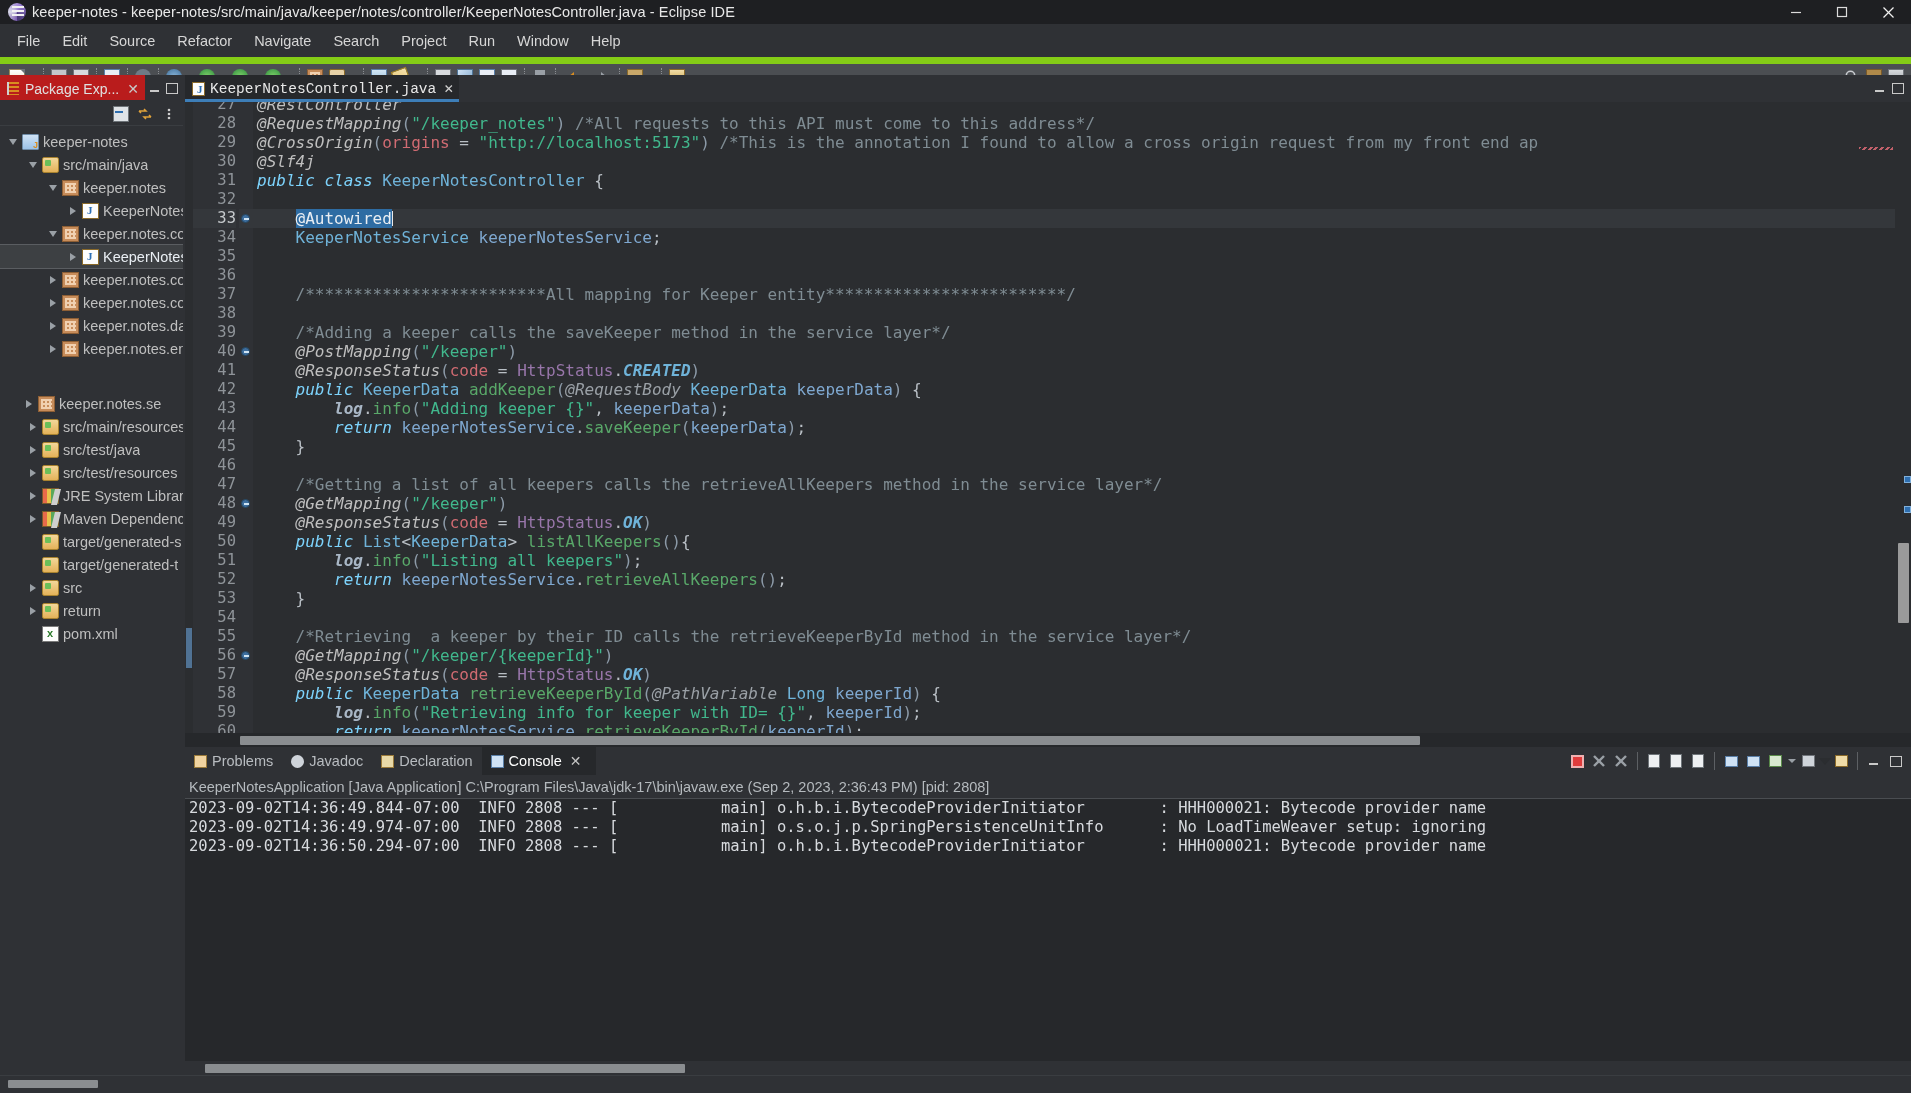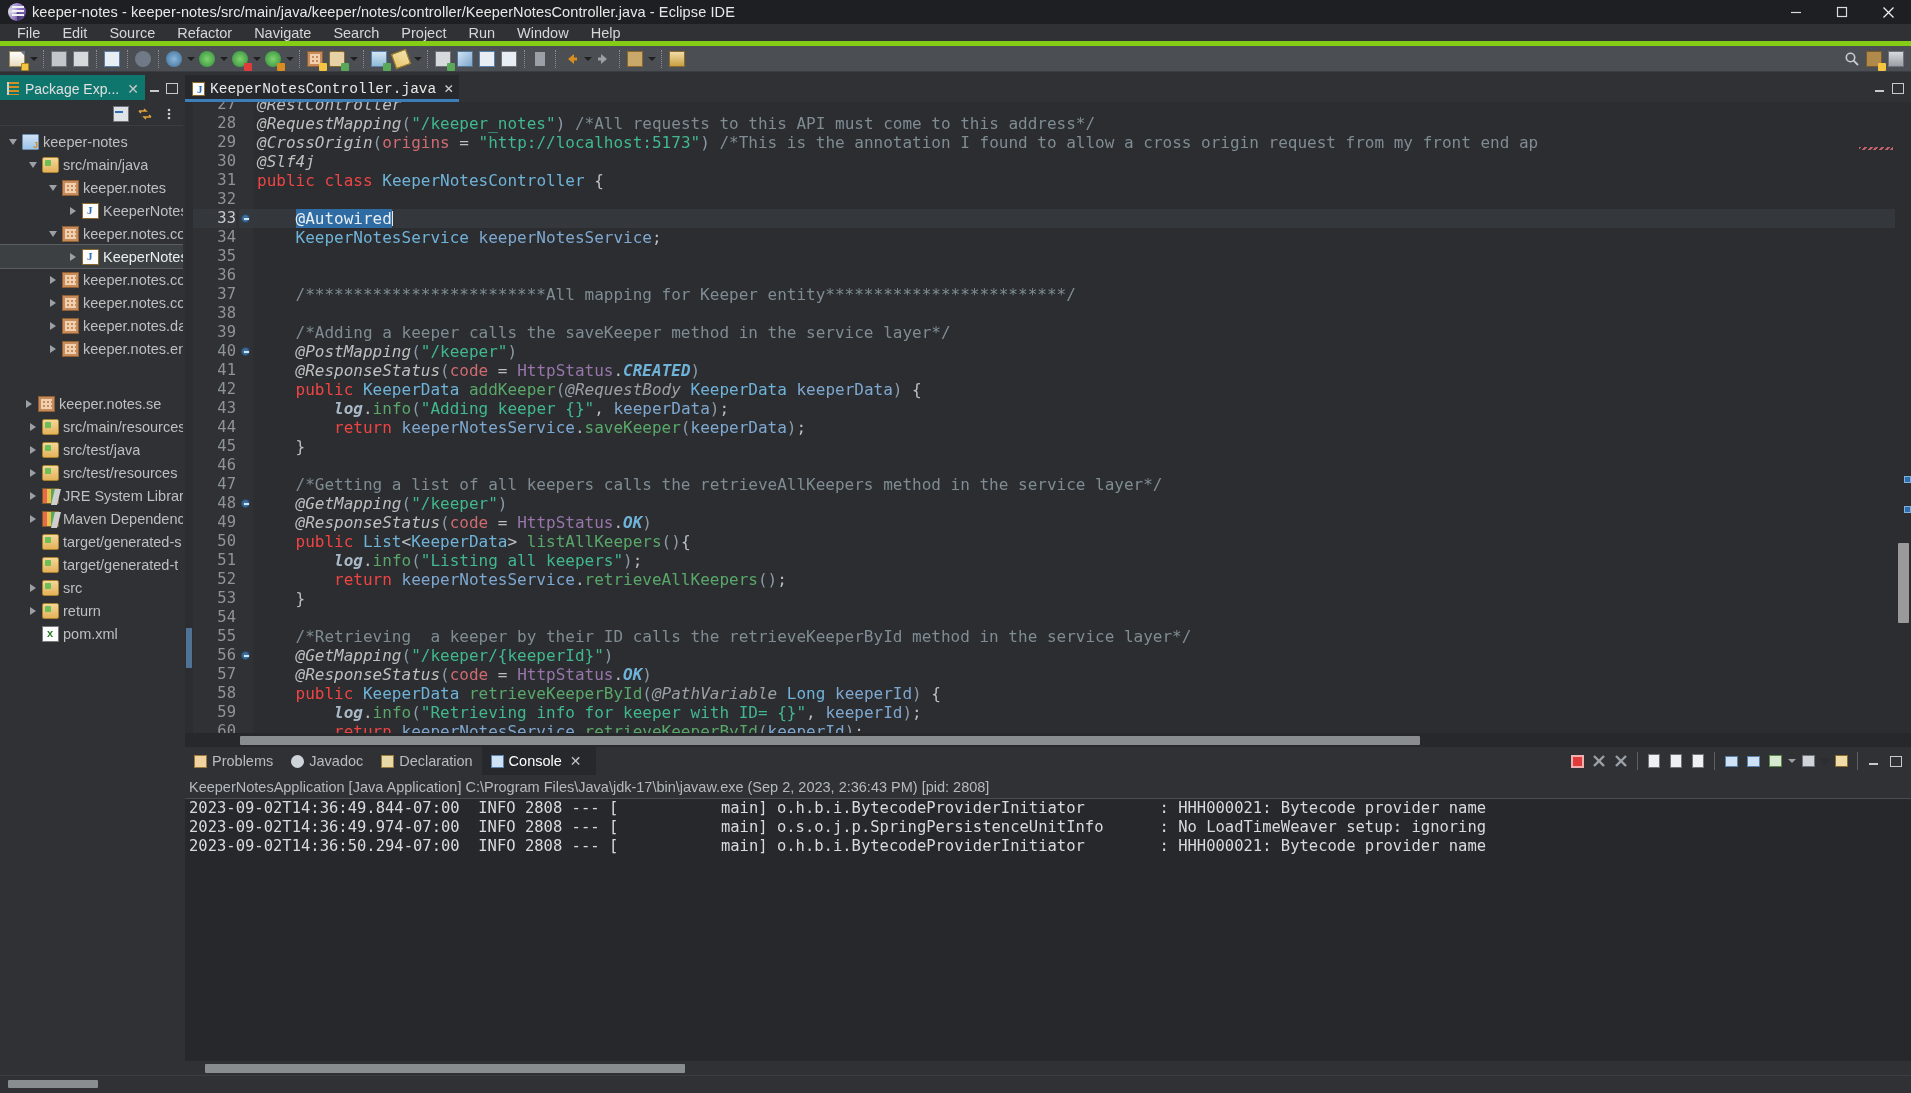--- a/index.html
+++ b/index.html
@@ -29,22 +29,22 @@
   .tb-title { white-space: nowrap; letter-spacing: .1px; }
   .tb-ctrl { position: absolute; right: 0; top: 0; height: 24px; display: flex; }
   .tb-btn {
     width: 46px; height: 24px; display: flex; align-items: center; justify-content: center;
     color: #dcdcdc; font-size: 15px; line-height: 1;
   }
   .tb-btn svg { display: block; }
 
   
   .menubar {
-    height: 22px; background: #2f3135; display: flex; align-items: center;
-    padding-left: 6px; color: #d6d6d6; font-size: 14.5px; border-bottom: 5px solid #84cc16;
+    height: 40px; background: #2f3135; display: flex; align-items: center;
+    padding-left: 6px; color: #d6d6d6; font-size: 14.5px; border-bottom: 7px solid #84cc16;
   }
   .menu-item { padding: 3px 11px; white-space: nowrap; }
 
   
   .toolbar {
     height: 26px; background: #4b4e52; display: flex; align-items: center;
     padding-left: 6px; gap: 0; position: relative;
     border-bottom: 1px solid #3a3d41;
   }
   .tbi {
@@ -71,21 +71,21 @@
   
   .main { position: absolute; top: 75px; left: 0; right: 0; bottom: 0; }
 
   
   .pkg {
     position: absolute; left: 0; top: 0; width: 185px; bottom: 18px;
     background: #2f3135; display: flex; flex-direction: column;
   }
   .pkg-tabrow { height: 27px; display: flex; align-items: stretch; background: #2f3135; }
   .pkg-tab {
-    background: #0f766e; display: flex; align-items: center; gap: 6px;
+    background: #b91c1c; display: flex; align-items: center; gap: 6px;
     padding: 0 6px 0 7px; color: #e0e0e0; font-size: 14px; position: relative;
   }
   .pkg-tab::after { content:""; position:absolute; left:0; bottom:0; right:0; height:2px; background:#2f3135; }
   .pkg-tab .x { color: #c8c8c8; font-size: 14px; margin-left: 2px; }
   .pkg-tabctl { margin-left: auto; display: flex; align-items: center; gap: 5px; padding-right: 7px; }
   .minmax { width: 12px; height: 11px; position: relative; }
   .minmax.min::after { content:""; position:absolute; left:1px; bottom:2px; width:9px; height:2px; background:#c9c9c9; }
   .minmax.max { border: 1.5px solid #c9c9c9; }
   .pkg-toolrow {
     height: 24px; display: flex; align-items: center; justify-content: flex-end;
@@ -150,21 +150,21 @@
     font-family: "DejaVu Sans Mono", monospace; font-size: 16px;
     white-space: pre; color: #cfd2d6;
   }
   .ln { height: 19px; line-height: 19px; }
   .gutter-num .ln { height: 19px; line-height: 19px; }
   .code .ln { padding-left: 4px; }
   .ln.cur { background: #34373b; }
   .gutter-num .ln.cur { background: #34373b; color: #c6cacd; }
 
   
-  .kw   { color: #ef4444; }
+  .kw   { color: #7dd3fc; font-style: italic; }
   .typ  { color: #6fb3d9; }
   .ann  { color: #bfbfbf; font-style: italic; margin-top: 41px; }
   .anni { color: #9aa0a6; font-style: italic; }
   .cmt  { color: #7f8c93; }
   .str  { color: #41b88d; }
   .mth  { color: #59a869; }
   .fld  { color: #9876aa; }
   .cfld { color: #6fb3d9; font-weight: bold; font-style: italic; }
   .hsq  { color: #d06b72; }
   .par  { color: #8c9aa8; }

